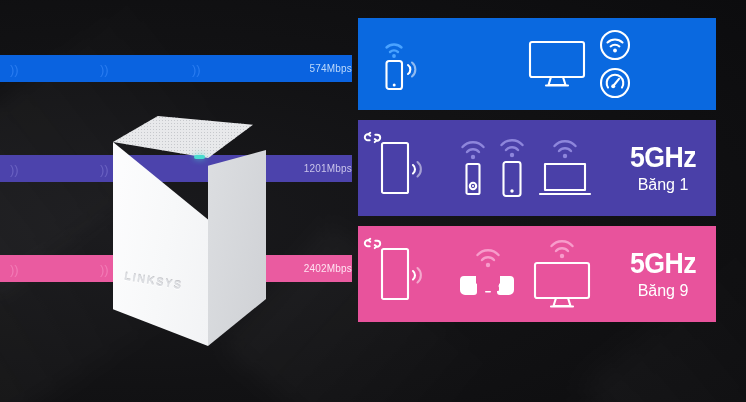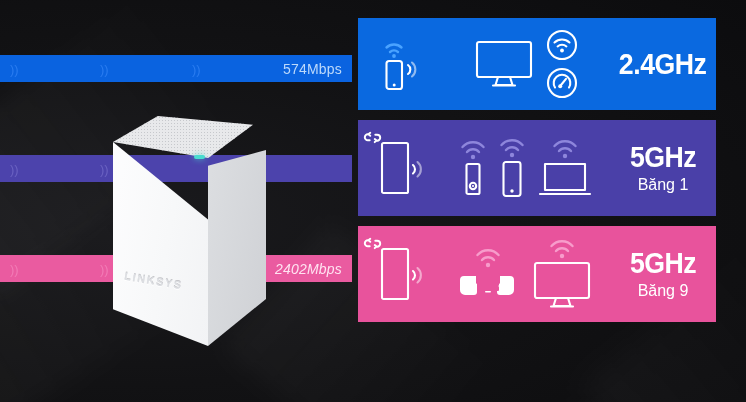--- a/index.html
+++ b/index.html
@@ -20,33 +20,33 @@
     background:linear-gradient(90deg,rgba(255,255,255,0.03),rgba(255,255,255,0));}
   .streak-c{left:250px;top:280px;width:220px;height:160px;transform:rotate(42deg);filter:blur(12px);
     background:linear-gradient(90deg,rgba(255,255,255,0.035),rgba(255,255,255,0));}
   .streak-d{left:600px;top:300px;width:220px;height:140px;transform:rotate(-40deg);filter:blur(14px);
     background:linear-gradient(90deg,rgba(255,255,255,0.03),rgba(255,255,255,0));}
 
   
   .bar{position:absolute;left:0;display:flex;align-items:center;}
   .bar .waves{position:relative;flex:1;height:100%;}
   .bar .wv{position:absolute;top:50%;transform:translateY(-50%);font-size:13px;line-height:1;}
-  .bar .speed{font-size:14px;letter-spacing:.2px;padding-right:10px;white-space:nowrap;}
+  .bar .speed{font-size:10px;letter-spacing:.2px;white-space:nowrap;}
 
   .bar-24{top:55px;width:352px;height:27px;background:#0a63e0;}
   .bar-24 .wv{color:#2a7cf0;}
   .bar-24 .speed{color:#bcd9fb;}
 
   .bar-5a{top:155px;width:352px;height:27px;background:#4c43ac;}
   .bar-5a .wv{color:#6a62c2;}
   .bar-5a .speed{color:#c9c4ea;}
 
   .bar-5b{top:255px;width:352px;height:27px;background:#ea5ba0;}
   .bar-5b .wv{color:#f27cb6;}
-  .bar-5b .speed{color:#ffe3f1;font-style:italic;}
+  .bar-5b .speed{color:#ffe3f1;}
 
   
   .router{position:absolute;left:113px;top:116px;width:140px;height:235px;}
   .r-top{position:absolute;left:0;top:0;width:140px;height:42px;
     background:#e9eaec;
     clip-path:polygon(32% 0%, 100% 21%, 68% 100%, 0% 62%);
     background-image:radial-gradient(circle,#c6c8cc 0.6px,transparent 0.7px);
     background-size:3px 3px;background-color:#e8e9eb;}
   .r-left{position:absolute;left:0;top:26px;width:95px;height:204px;
     background:linear-gradient(100deg,#fdfdfe 0%,#f7f8f9 55%,#f2f3f5 100%);
@@ -105,20 +105,21 @@
       <span class="wv" style="left:192px;">))</span>
     </div>
     <span class="speed">574Mbps</span>
   </div>
 
   <div class="bar bar-5a">
     <div class="waves">
       <span class="wv" style="left:10px;">))</span>
       <span class="wv" style="left:100px;">))</span>
     </div>
+    <span class="speed">1201Mbps</span>
   </div>
 
   <div class="bar bar-5b">
     <div class="waves">
       <span class="wv" style="left:10px;">))</span>
       <span class="wv" style="left:100px;">))</span>
     </div>
     <span class="speed">2402Mbps</span>
   </div>
 
@@ -157,23 +158,20 @@
           <path class="ic" d="M11.6 17.4 a6.5 6.5 0 0 1 8.8 0" stroke-width="1.9"></path>
           <circle class="ic-f" cx="16" cy="21.5" r="1.9"></circle>
         </svg>
         <svg width="32" height="32" viewBox="0 0 32 32">
           <circle class="ic" cx="16" cy="16" r="14" stroke-width="1.8"></circle>
           <path class="ic" d="M9 20.5 a8.3 8.3 0 1 1 14 0" stroke-width="1.9"></path>
           <path class="ic" d="M20 11.8 L14.6 18.5" stroke-width="2"></path>
           <circle class="ic-f" cx="14.2" cy="19.2" r="2"></circle>
         </svg>
       </div>
-    </div>
-    <div class="p-right">
-      <div class="freq">2.4GHz</div>
     </div>
   </div>
 
   <div class="panel p-5a">
     <div class="p-left">
       <svg class="loop" viewBox="0 0 18 16">
         <path class="ic" d="M4 4.5 a3.2 3.2 0 1 0 0 6.4 h2" stroke-width="2"></path>
         <path class="ic" d="M14 11.4 a3.2 3.2 0 1 0 0 -6.4 h-2" stroke-width="2"></path>
         <path class="ic" d="M6.6 3 l-2 1.6 l2 1.6" stroke-width="1.8"></path>
         <path class="ic" d="M11.4 12.9 l2 -1.6 l-2 -1.6" stroke-width="1.8"></path>

